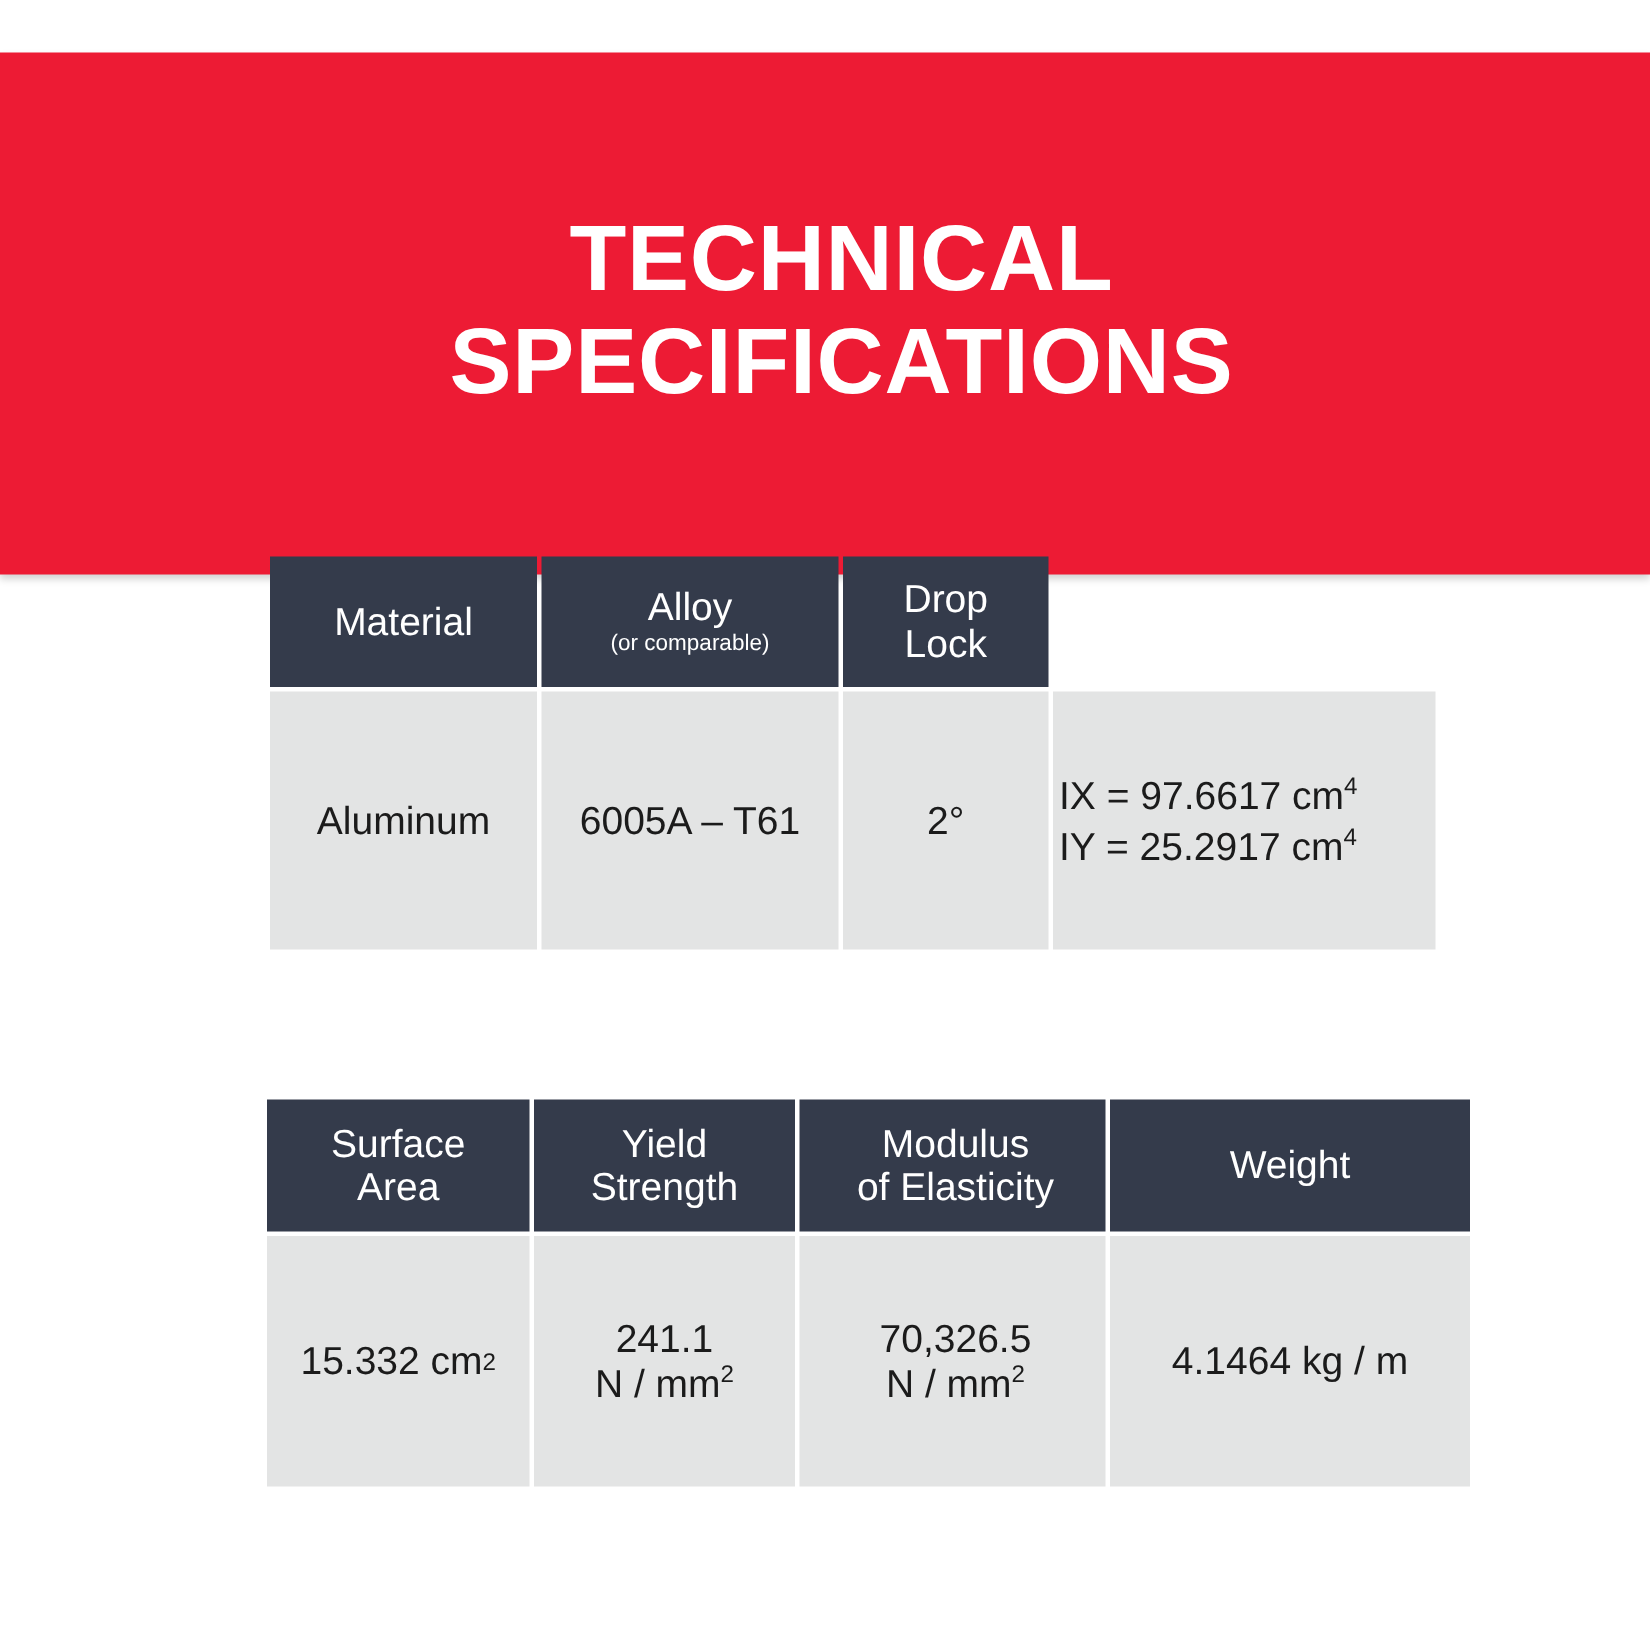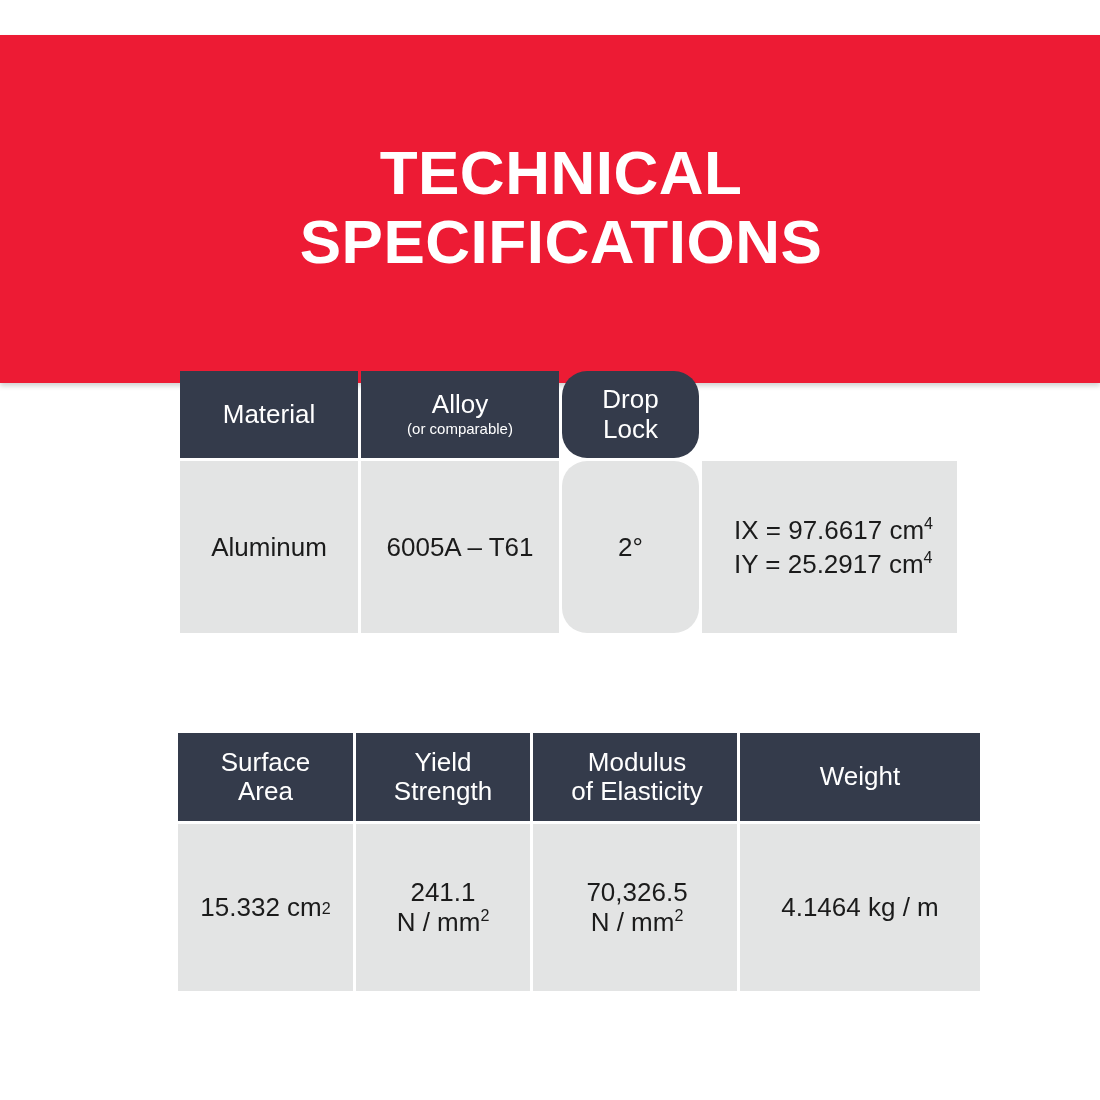--- a/index.html
+++ b/index.html
@@ -81,21 +81,21 @@
     white-space: pre-line;
   }
 
   .head-row .cell { height: 87px; }
 
   
   #table-one { left: 180px; top: 371px; }
   #table-one .body-row .cell { height: 172px; }
   #table-one .c0 { width: 178px; }
   #table-one .c1 { width: 198px; }
-  #table-one .c2 { width: 137px; border-radius: 25px; }
+  #table-one .c2 { width: 137px; }
   #table-one .c3 { width: 255px; }
 
   
   #table-two { left: 135px; top: 733px; margin-left: 43px; }
   #table-two .head-row .cell { height: 88px; }
   #table-two .body-row .cell { height: 167px; }
   #table-two .c0 { width: 175px; }
   #table-two .c1 { width: 174px; }
   #table-two .c2 { width: 204px; padding-left: 10px; }
   #table-two .c3 { width: 240px; text-align: right; }
@@ -107,21 +107,21 @@
     align-items: center;
     justify-content: center;
     line-height: 1.13;
   }
   .cell .sub {
     font-size: 15px;
     line-height: 1.25;
     margin-top: 1px;
   }
 
-  .moment-cell { justify-content: flex-start; padding-left: 32px; }
+  .moment-cell { justify-content: flex-start; padding-left: 4px; }
   .moment-cell .stack { align-items: flex-start; }
   .moment-cell .line { line-height: 1.32; }
 
   sup { font-size: 0.62em; vertical-align: super; line-height: 0; }
 </style>
 </head>
 <body>
 
 <div class="page">
 

